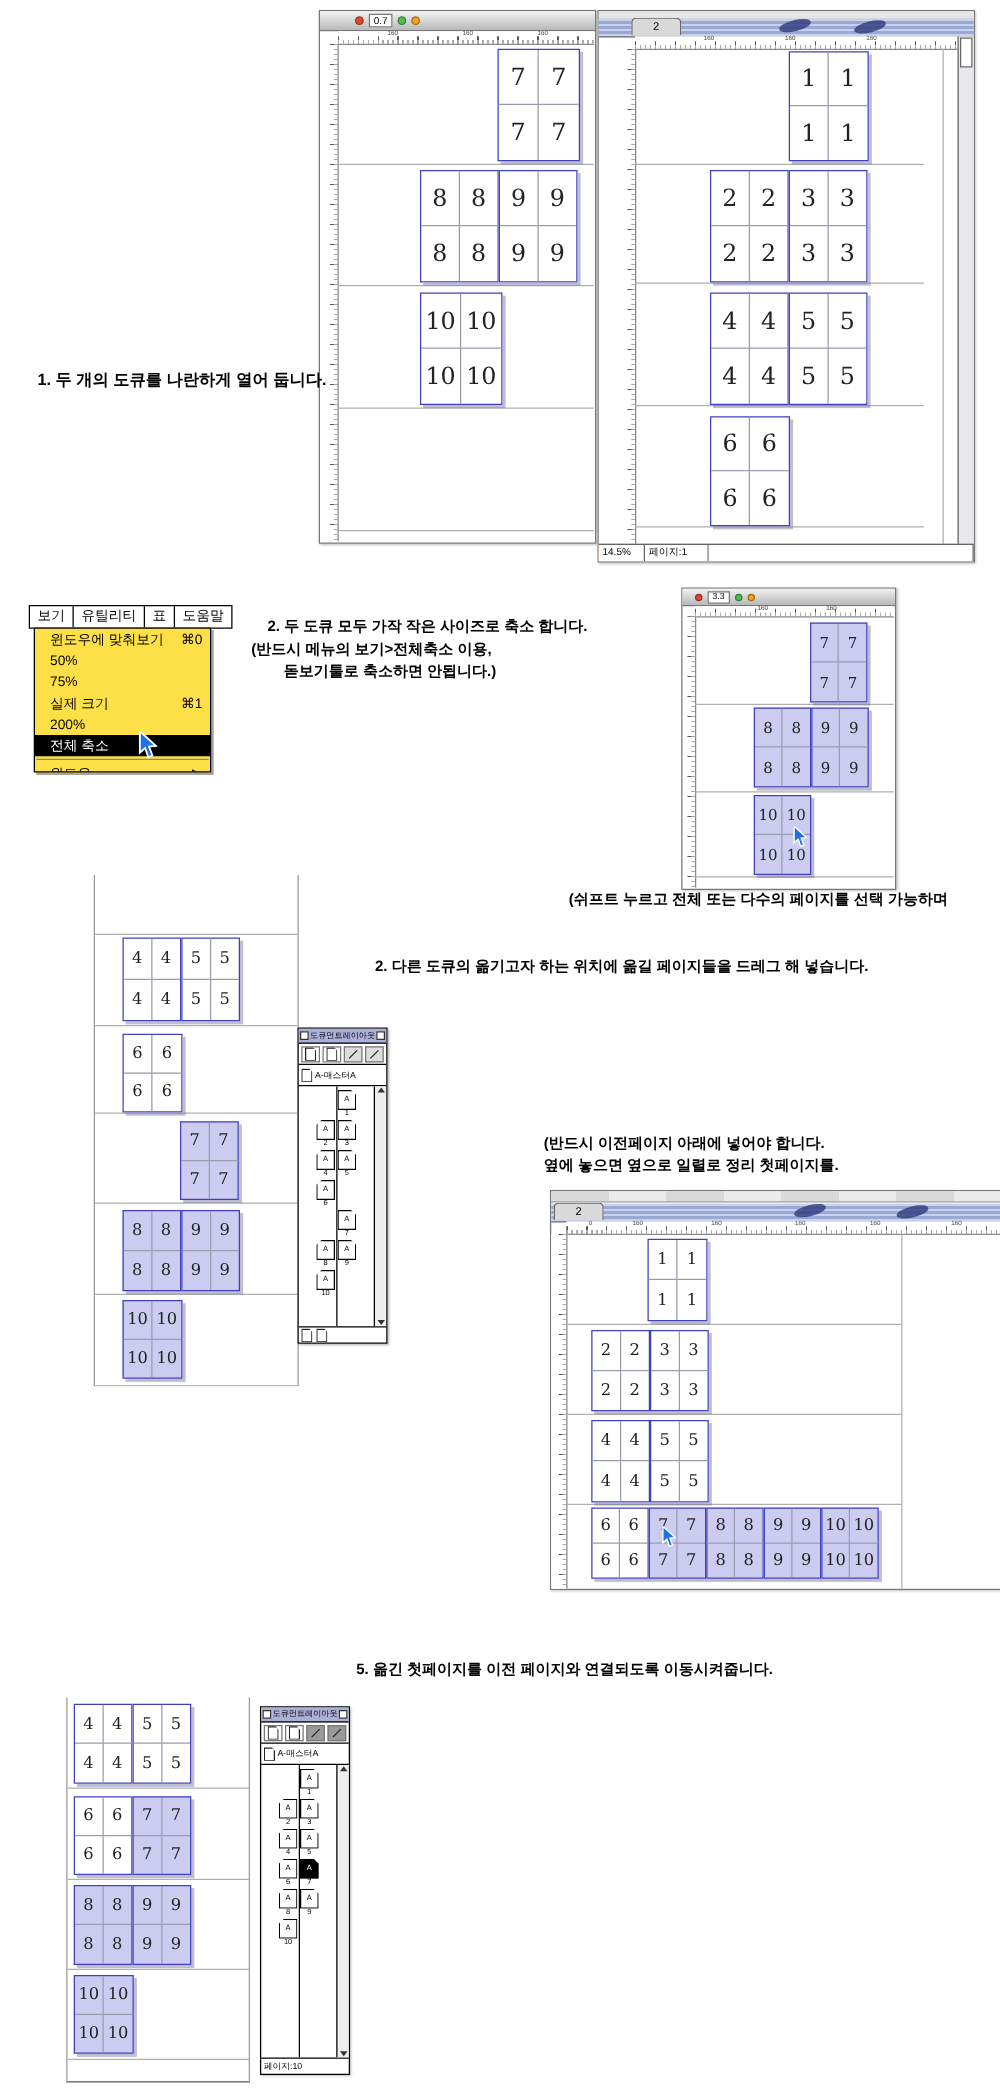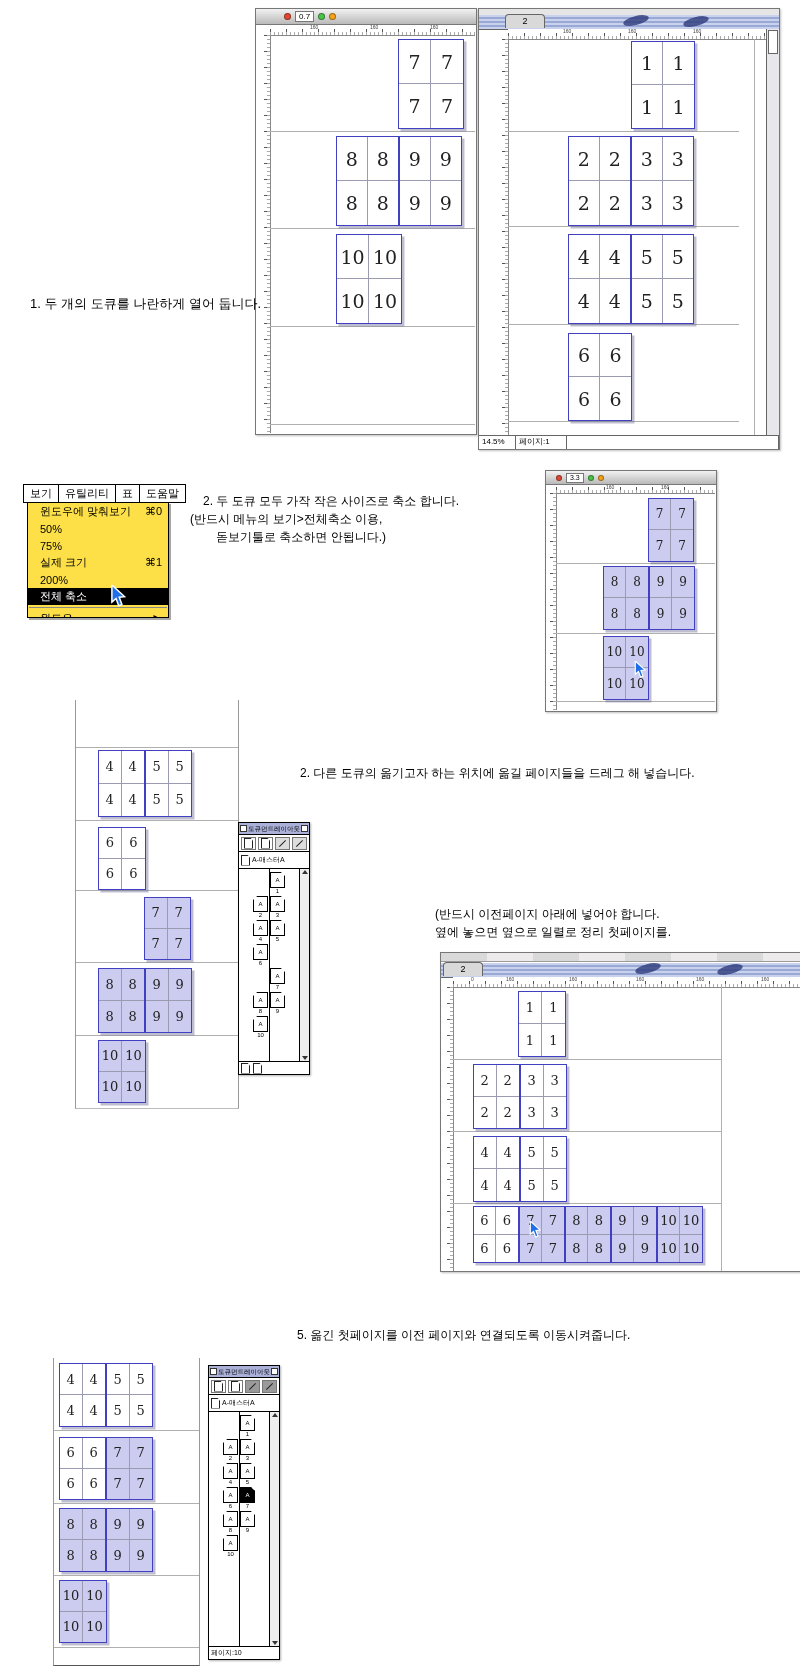--- a/index.html
+++ b/index.html
@@ -49,21 +49,21 @@
   .pgroup.sel{background:#ccccf0}
   .pcell{display:flex;align-items:center;justify-content:center;
          font-family:"DejaVu Serif","Liberation Serif",serif;color:#222;box-sizing:border-box}
   .pcell:nth-child(odd){border-right:1px solid #9a9ab0}
   .pcell:nth-child(-n+2){border-bottom:1px solid #9a9ab0}
   .fs20 .pcell{font-size:19px}
   .fs13 .pcell{font-size:13px}
   .fs12 .pcell{font-size:12px}
 
   
-  .instr{position:absolute;font-size:12px;font-weight:normal;line-height:18px;white-space:nowrap;color:#000}
+  .instr{position:absolute;font-size:12px;font-weight:bold;line-height:18px;white-space:nowrap;color:#000}
   .instr.big{font-size:13px}
 
   
   .menubar{position:absolute;display:inline-flex;background:#fff;border:1px solid #000;height:17px}
   .mb-item{padding:0 6px;font-size:11px;line-height:16px;border-right:1px solid #000;white-space:nowrap}
   .mb-item:last-child{border-right:none}
   .dropdown{position:absolute;background:#fde047;border:1px solid #000;box-shadow:2px 2px 0 rgba(0,0,0,.35);
             overflow:hidden;box-sizing:border-box}
   .menu-item{display:flex;justify-content:space-between;align-items:center;height:17px;
              padding:0 6px 0 12px;font-size:11px;white-space:nowrap}
@@ -268,21 +268,21 @@
     <div class="menu-sep"></div>
     <div class="menu-item">
       <span>윈도우</span>
       <span class="sc">▶</span>
     </div>
   </div>
 <svg class="cursor" style="left:110px;top:585px" width="16" height="22" viewBox="0 0 12 18">
   <polygon points="1,0 1,14 4.4,11 6.6,17 9.2,15.9 7,10 11.5,9.6" fill="#1e6fe8" stroke="#fff" stroke-width="1.2"></polygon>
 </svg>
 
-<div class="abs" style="left:190px;top:492px">
+<div class="abs" style="left:201px;top:492px">
   <div class="instr" style="position:static;margin-left:13px">2. 두 도큐 모두 가작 작은 사이즈로 축소 합니다.</div>
   <div class="instr" style="position:static">(반드시 메뉴의 보기&gt;전체축소 이용,</div>
   <div class="instr" style="position:static;margin-left:26px">돋보기툴로 축소하면 안됩니다.)</div>
 </div>
 
 <div class="win fs12" style="left:545px;top:470px;width:170px;height:240px">
   <div class="titlebar" style="height:14px;padding-left:8px">
     <span class="dot red" style="width:6px;height:6px"></span>
     <span class="title-box" style="font-size:7px;line-height:8px">3.3</span>
     <span class="dot green" style="width:6px;height:6px"></span>
@@ -325,20 +325,21 @@
         <div class="pcell">10</div>
         <div class="pcell">10</div>
       </div>
     </div>
   <svg class="cursor" style="left:88px;top:190px" width="12" height="17" viewBox="0 0 12 18">
     <polygon points="1,0 1,14 4.4,11 6.6,17 9.2,15.9 7,10 11.5,9.6" fill="#1e6fe8" stroke="#fff" stroke-width="1.2"></polygon>
   </svg>
 </div>
 
 <div class="abs" style="left:455px;top:710px">
+  <div class="instr" style="position:static">(쉬프트 누르고 전체 또는 다수의 페이지를 선택 가능하며</div>
 </div>
 
 <div class="abs fs13" style="left:75px;top:700px;width:162px;height:408px;border-left:1px solid #999;border-right:1px solid #999;border-bottom:1px solid #bbb;background:#fff">
   <div class="psep" style="left:0;right:0;top:47px"></div>
   <div class="psep" style="left:0;right:0;top:120px"></div>
   <div class="psep" style="left:0;right:0;top:190px"></div>
   <div class="psep" style="left:0;right:0;top:262px"></div>
   <div class="psep" style="left:0;right:0;top:335px"></div>
   <div class="spread" style="left:22px;top:50px;width:94px;height:67px">
       <div class="pgroup">
@@ -734,13 +735,13 @@
     <div class="pal-scroll">
       <span class="tri-up"></span>
       <span class="tri-dn"></span>
     </div>
   </div>
   <div class="pal-bottom">
     <span>페이지:10</span>
   </div>
 </div>
 
-<div class="instr" style="left:297px;top:1326px">5. 옮긴 첫페이지를 이전 페이지와 연결되도록 이동시켜줍니다.</div>
+<div class="instr" style="left:285px;top:1326px">5. 옮긴 첫페이지를 이전 페이지와 연결되도록 이동시켜줍니다.</div>
 
 </body></html>

